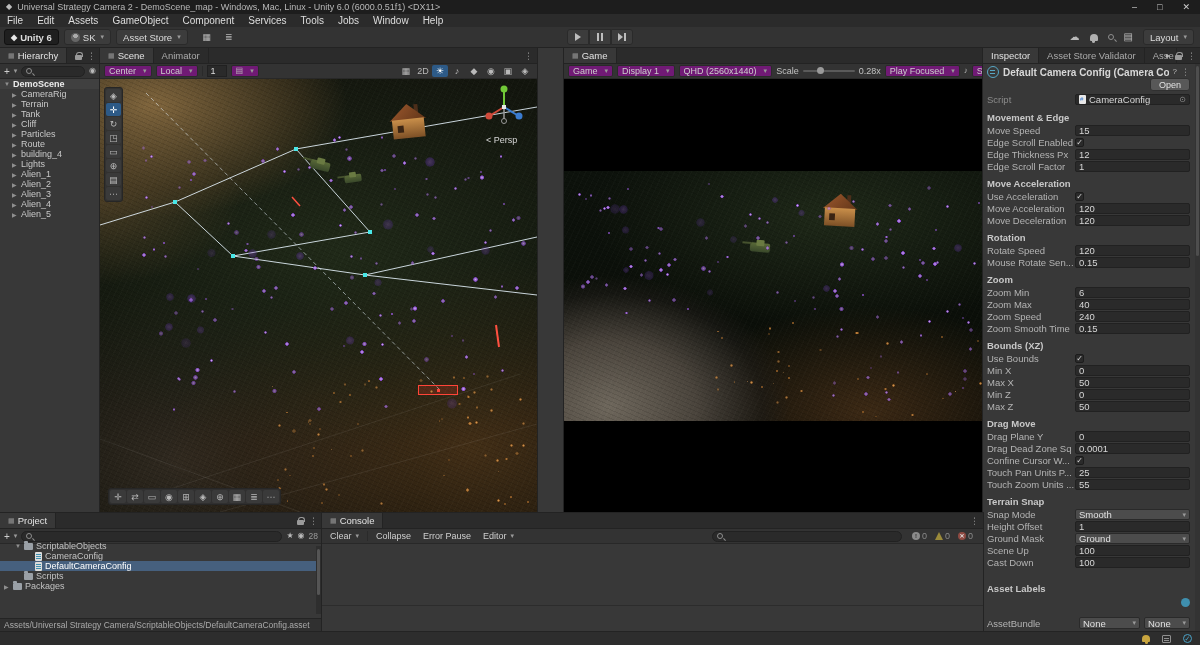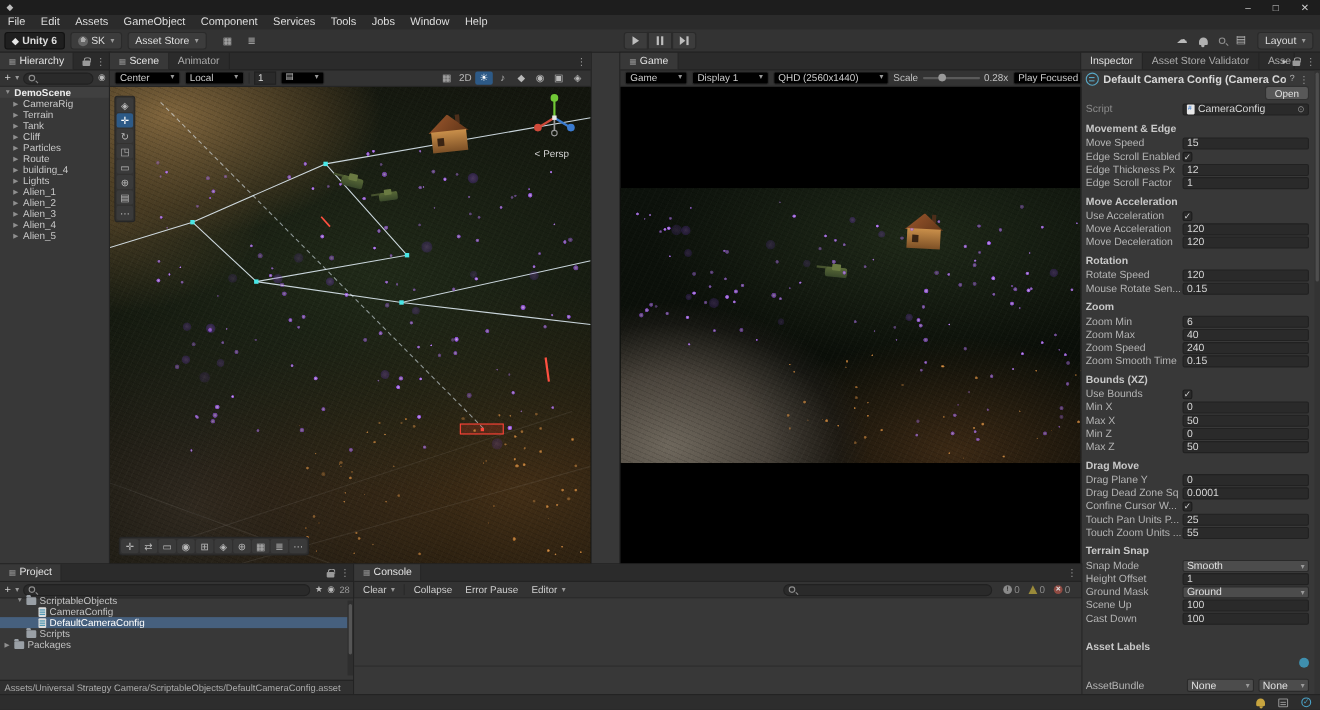--- a/index.html
+++ b/index.html
@@ -76,21 +76,21 @@
   .tree-row { height:10px; display:flex; align-items:center; gap:3px; padding-left:4px; white-space:nowrap; overflow:hidden; }
   .tree-row .arr { font-size:6px; color:#8f8f8f; width:6px; flex:none; }
   .tree-row .lbl { color:#c8c8c8; }
   .scene-row { background:#404040; }
   .scene-row .lbl { color:#ececec; font-weight:bold; }
   .h-item { padding-left:12px; }
 
   
   .scene-panel { left:100px; top:48px; width:437px; height:465px; }
   .vtoolbar { font-size:9px; }
-  .vtb-btn { display:inline-flex; align-items:flex-start; gap:17px; background:#000000; border:1px solid #2a2a2a;
+  .vtb-btn { display:inline-flex; align-items:center; gap:5px; background:#701a75; border:1px solid #2a2a2a;
              border-radius:2px; height:12px; padding:0 4px; color:#ccc; }
   .snap-field { width:20px; height:12px; background:#2a2a2a; border:1px solid #212121; color:#ddd;
                 display:inline-flex; align-items:center; padding:0 3px; }
   .vtb-icons { margin-left:auto; display:flex; gap:1px; }
   .g-btn { display:inline-flex; align-items:center; justify-content:center; width:16px; height:12px;
            color:#b9b9b9; font-size:9px; border-radius:2px; }
   .g-btn.active { background:#2d5a87; color:#fff; }
   .scene-content { position:absolute; left:0; top:31px; width:437px; height:434px; overflow:hidden; background:#0e100a; }
   .scene-render { position:absolute; inset:0;
     background:
@@ -220,20 +220,21 @@
                 line-height:8px; text-align:center; }
   .bell.warnc { background:#c8a53f; } .bell.warnc::after { background:#c8a53f; }
 </style>
 </head>
 <body>
 
 <div class="root">
 
   <div class="titlebar">
     <span class="u-logo">◆</span>
+    <span class="title-text">Universal Strategy Camera 2 - DemoScene_map - Windows, Mac, Linux - Unity 6.0 (6000.0.51f1) &lt;DX11&gt;</span>
     <span class="win-controls">
       <span>–</span>
       <span>□</span>
       <span>✕</span>
     </span>
   </div>
 
   <div class="menubar" id="menubar">
       <div class="menu-item">File</div>
       <div class="menu-item">Edit</div>

